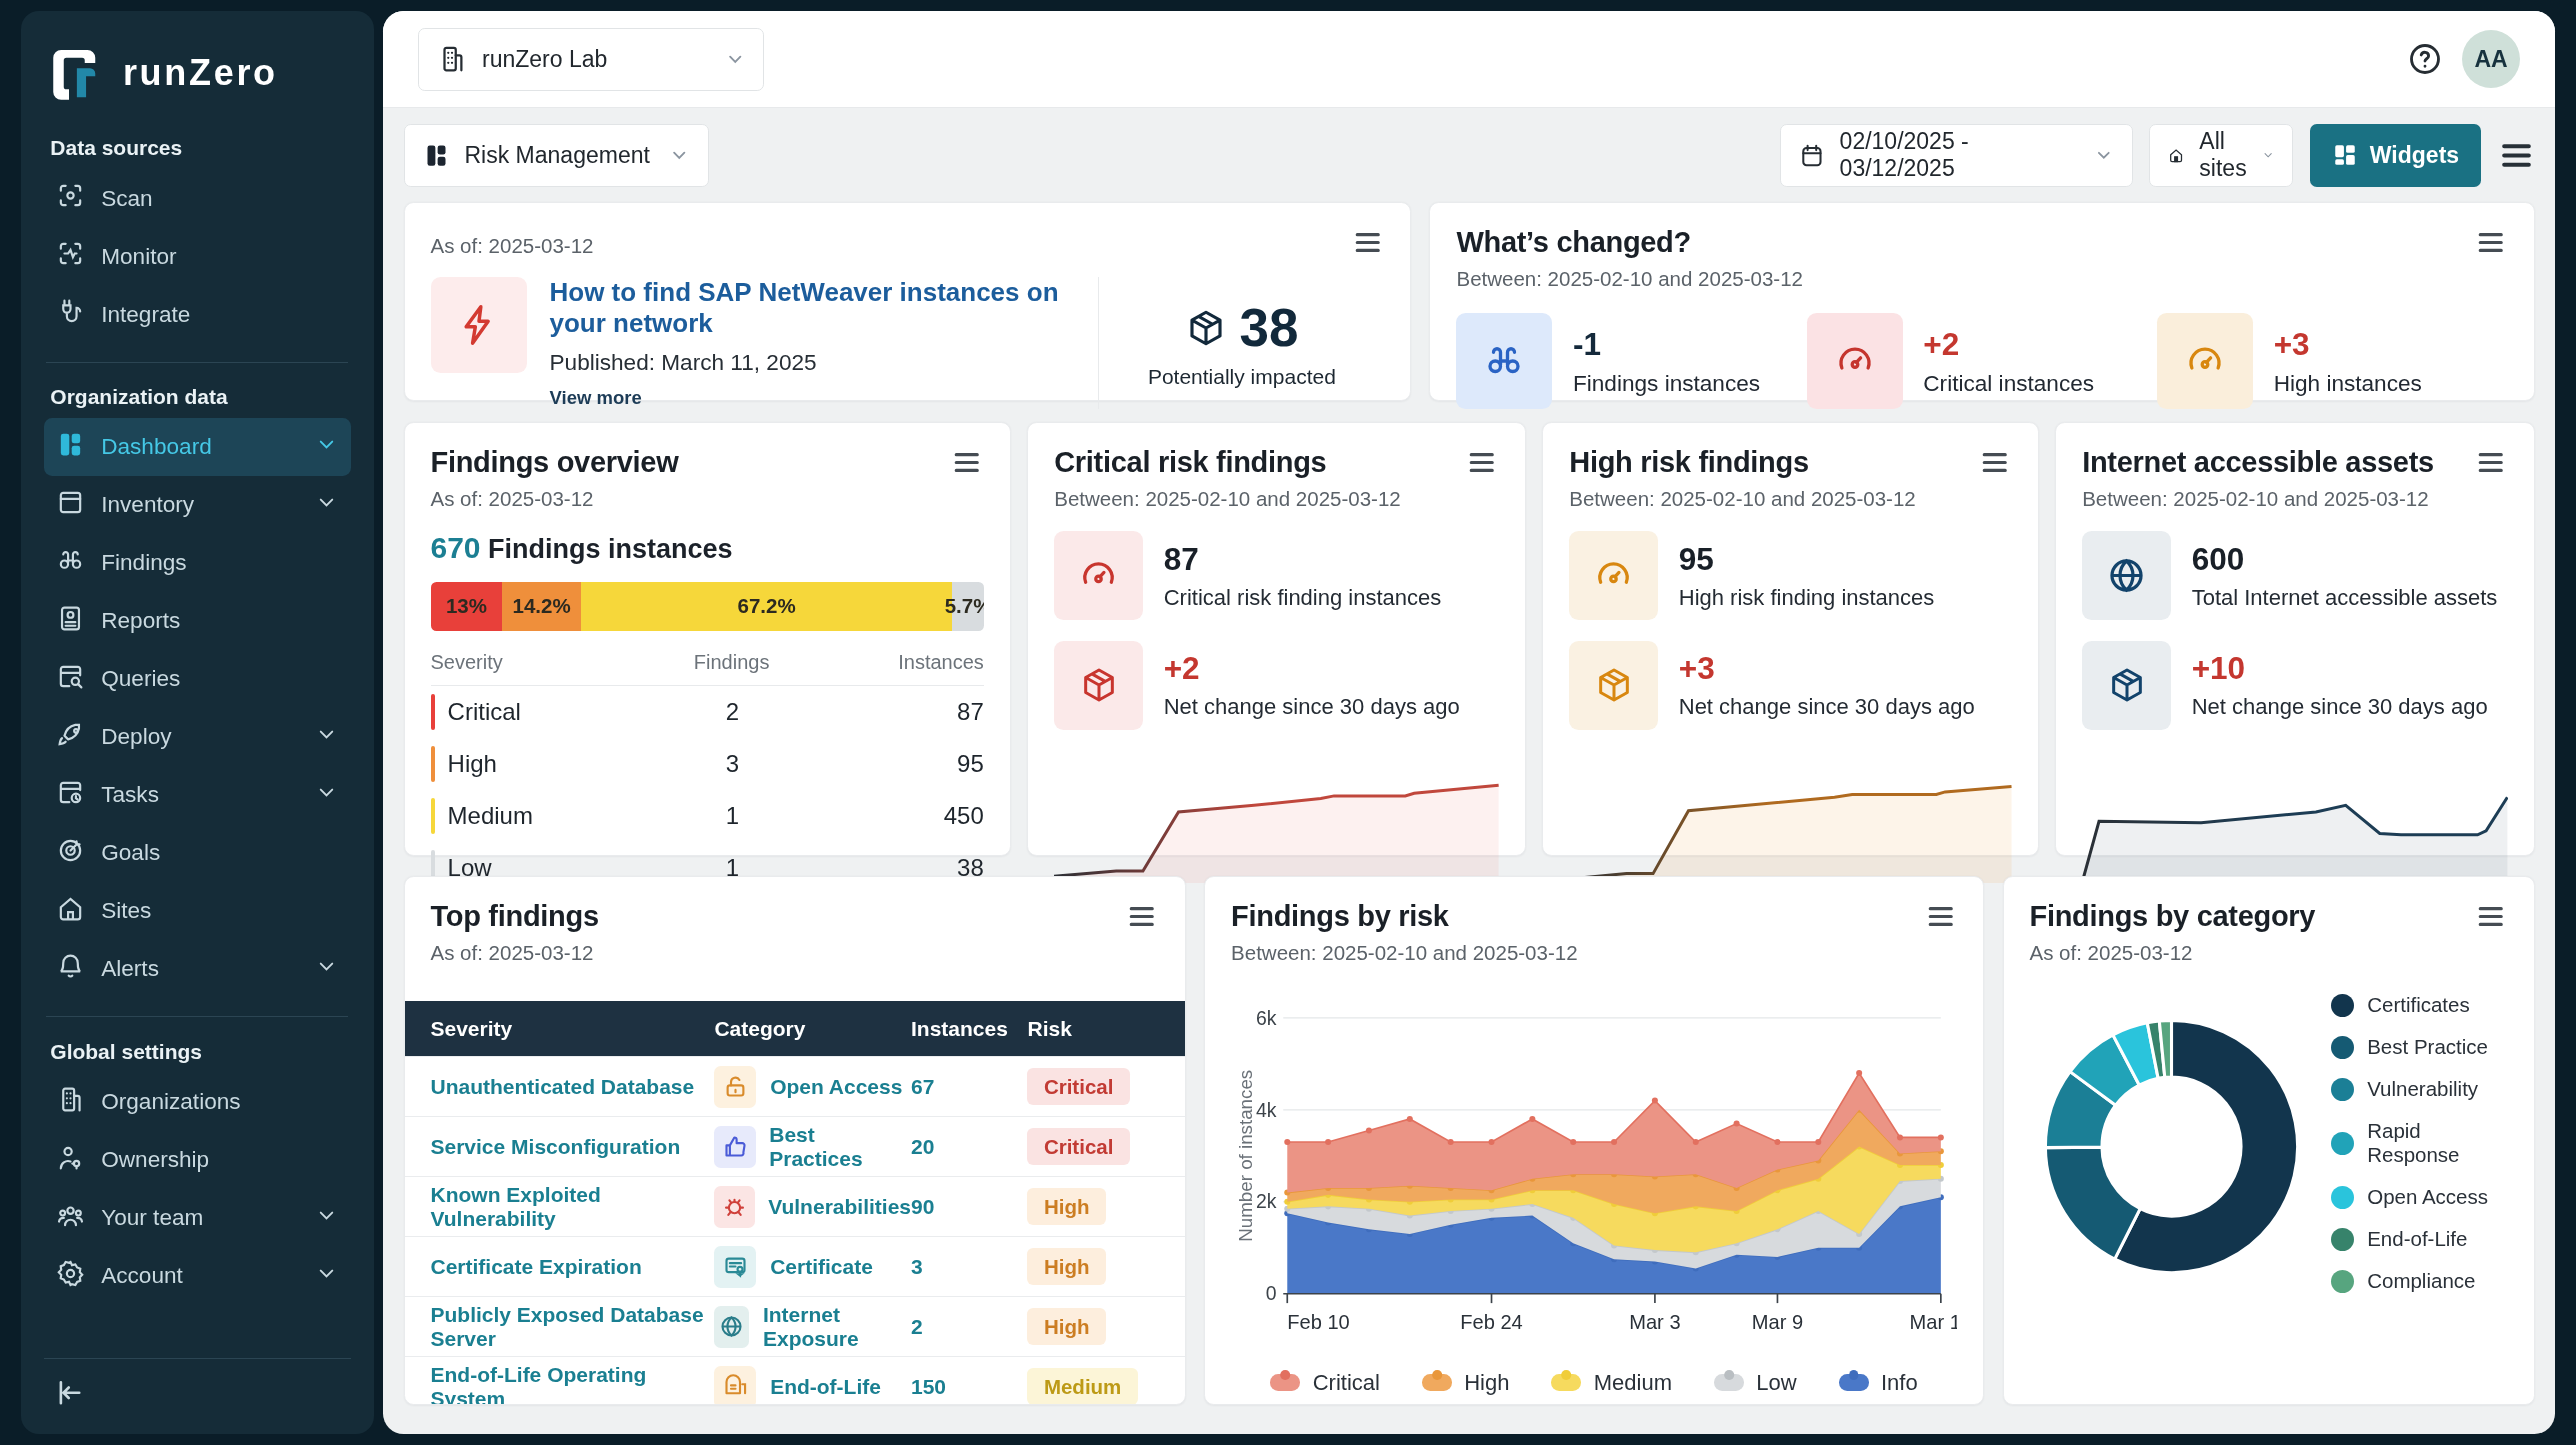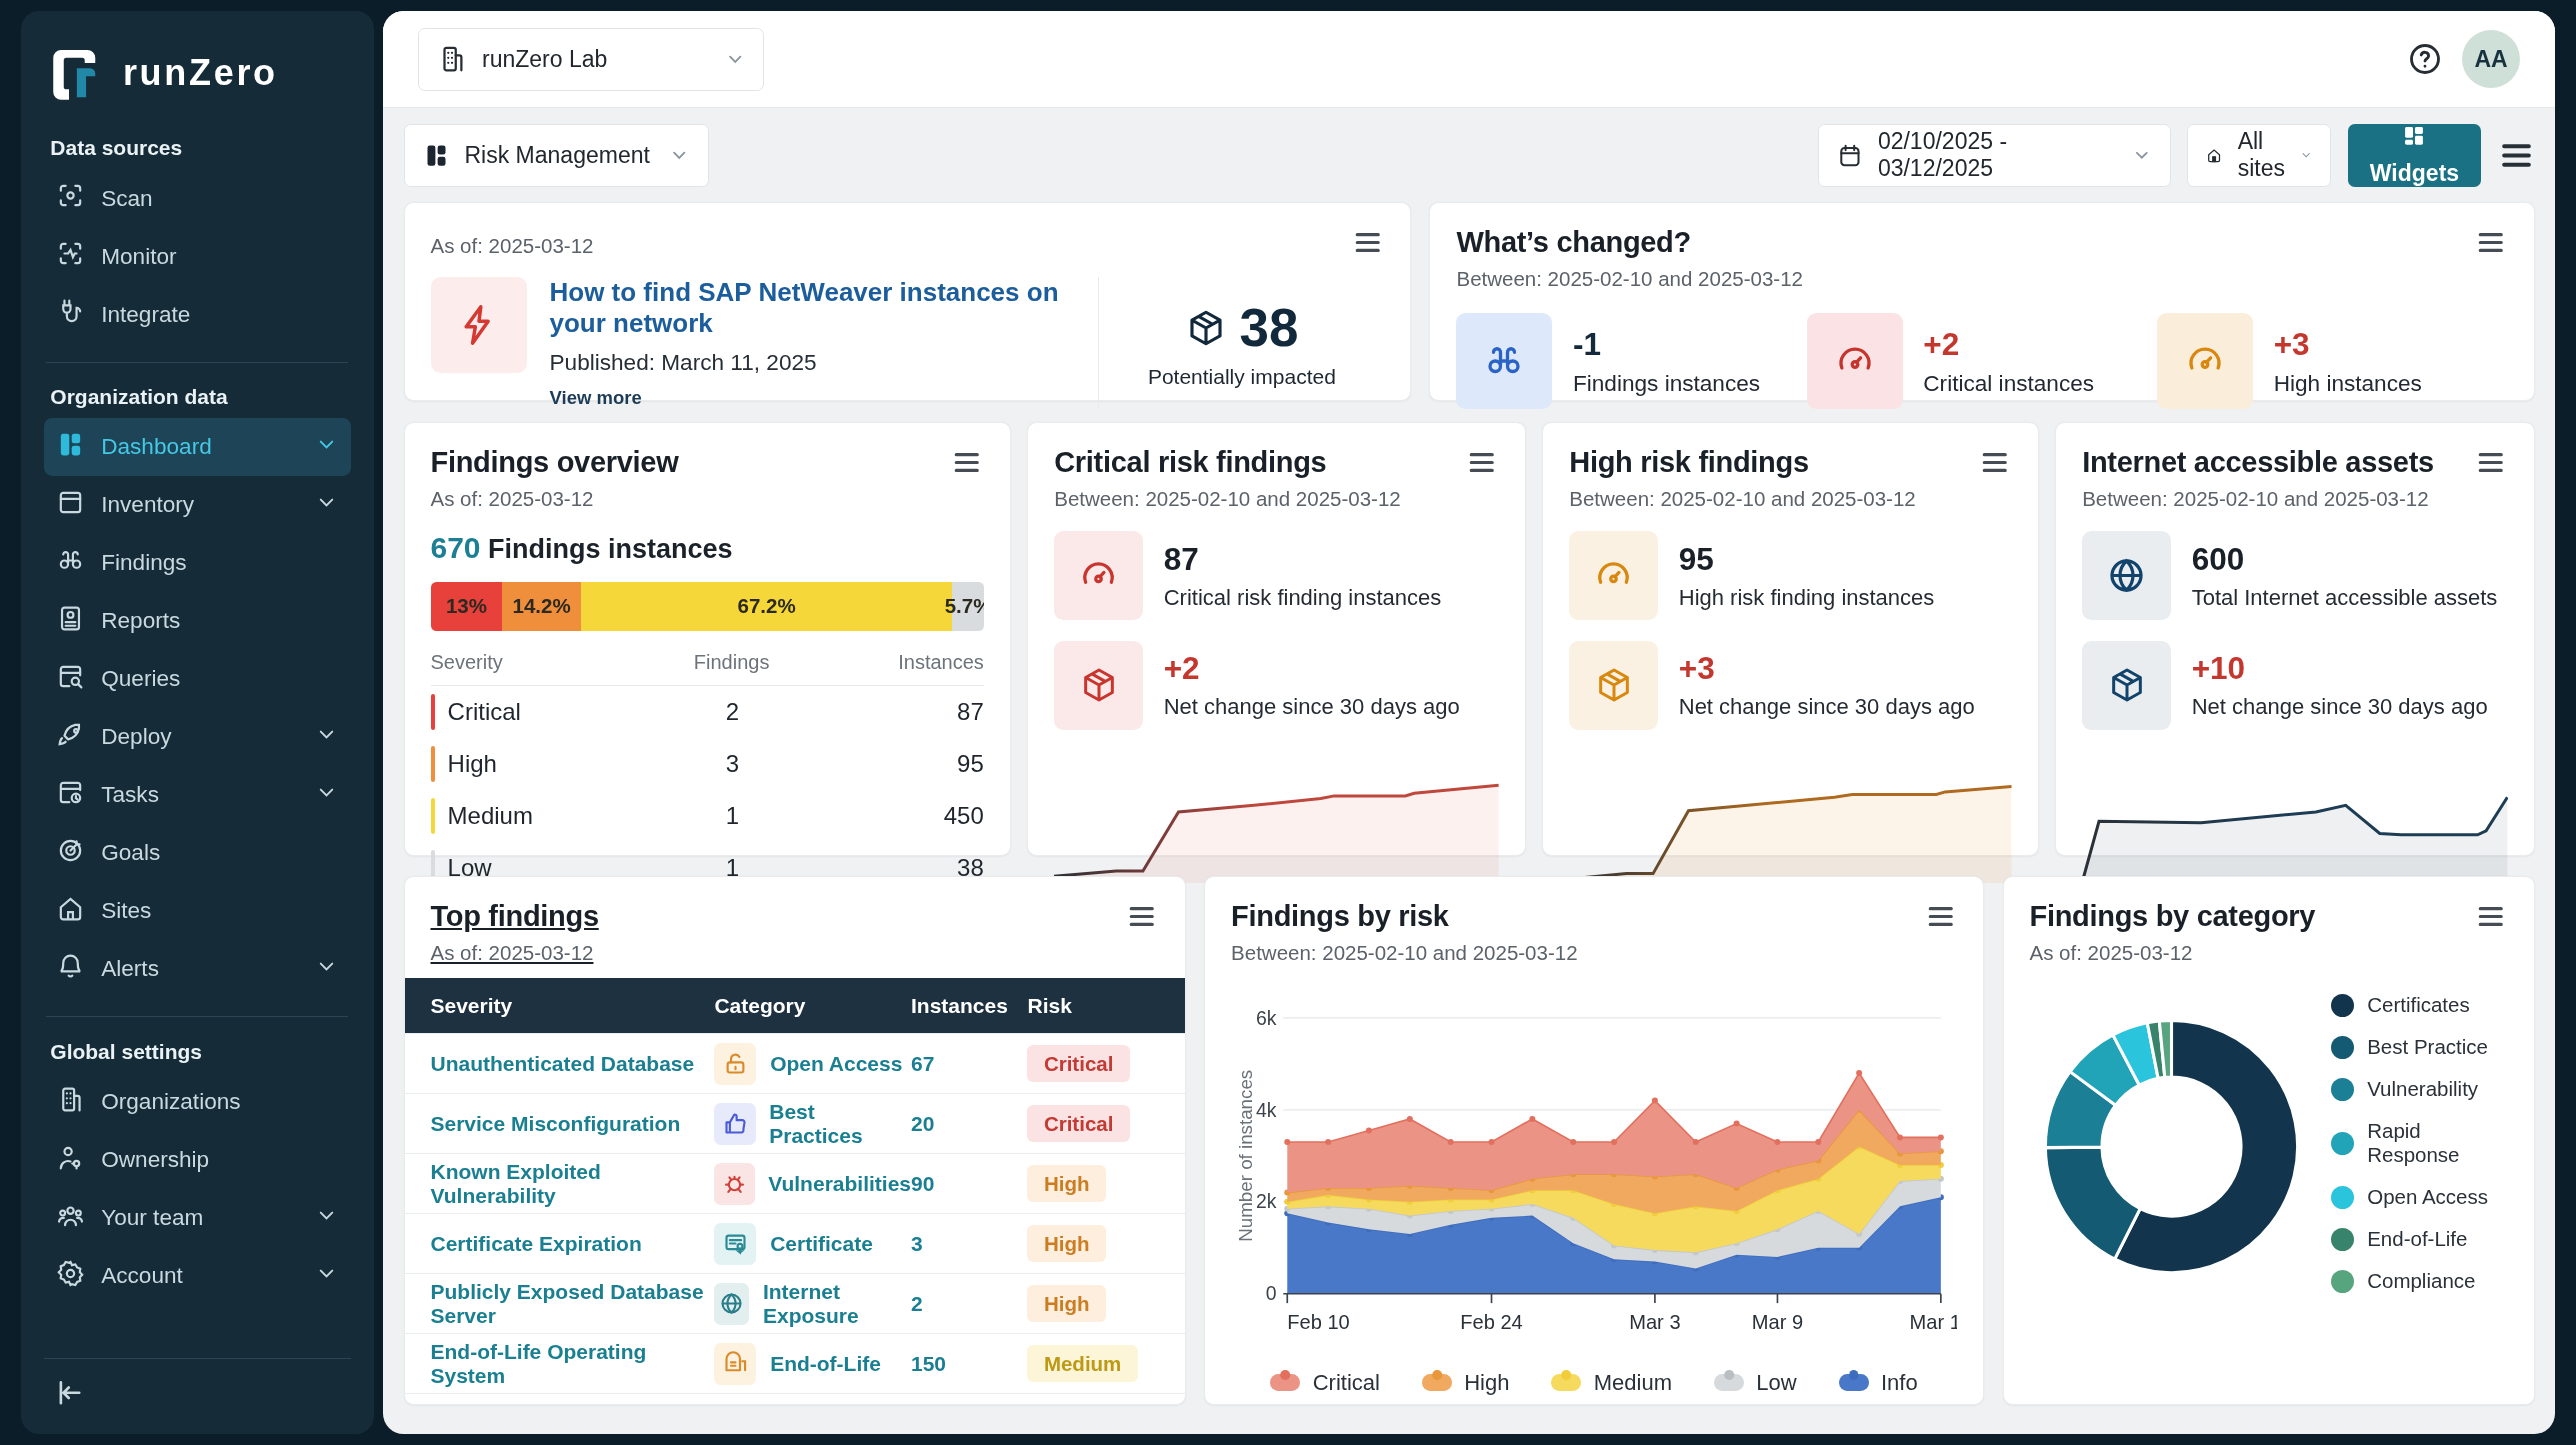--- a/index.html
+++ b/index.html
@@ -30,21 +30,21 @@
     font-size: 23px; color: #21272d; cursor: pointer; }
   .org-select { width: 346px; }
   .topbar-right { margin-left: auto; display: flex; align-items: center; gap: 19px; }
   .avatar { width: 58px; height: 58px; border-radius: 50%; background: #cfe0d9; color: #17323e;
     font-size: 23px; font-weight: 700; display: flex; align-items: center; justify-content: center; }
 
   .toolbar { height: 94px; display: flex; align-items: center; padding: 0 20.5px; }
   .risk-select { width: 305px; }
   .toolbar-right { margin-left: auto; display: flex; align-items: center; gap: 16.4px; }
   .widgets-btn { display: flex; align-items: center; gap: 12.3px; background: #1a7183; color: #fff;
-    font-size: 23px; font-weight: 600; border: none; border-radius: 6.8px; height: 63px; padding: 0 22px; cursor: pointer; flex-direction: column; }
+    font-size: 23px; font-weight: 600; border: none; border-radius: 6.8px; height: 63px; padding: 0 22px; cursor: pointer; }
   .burger { cursor: pointer; }
 
   .content { padding: 0 20.5px 18px; display: flex; flex-direction: column; gap: 20.5px; }
   .row1 { display: grid; grid-template-columns: 47.3% 1fr; gap: 18px; }
   .row2 { display: grid; grid-template-columns: 28.5% 23.4% 23.3% 1fr; gap: 16.4px; }
   .row3 { display: grid; grid-template-columns: 36.7% 36.6% 1fr; gap: 18.5px; }
 
   .card { background: #fff; border: 0.7px solid #e9ebed; border-radius: 9.6px; padding: 23px 26px;
     position: relative; box-shadow: 0 0.7px 2.1px rgba(16,24,32,.05); }
   .card-title { font-size: 29px; font-weight: 700; color: #1a2027; letter-spacing: -0.3px; }
@@ -93,21 +93,21 @@
   .stat-row { display: flex; align-items: center; gap: 20.5px; margin-top: 20.5px; }
   .stat-tile { width: 89px; height: 89px; }
   .stat-val { font-size: 31.5px; font-weight: 700; color: #192028; }
   .stat-val.red { color: #c4372f; }
   .stat-lab { font-size: 22px; color: #242b33; margin-top: 6.8px; }
   .spark { margin-top: 19px; width: 100%; height: 134px; }
   .spark svg { width: 100%; height: 100%; }
 
   
   .tf-card { padding: 0; overflow: hidden; }
-  .tf-head { padding: 23px 26px 13px; position: relative; text-decoration: underline; }
+  .tf-head { padding: 23px 26px 36px; position: relative; }
   .tf-grid { display: grid; grid-template-columns: 39% 27% 16% 18%; align-items: center; padding: 0 26px; }
   .tf-header { background: #1e3141; color: #fff; font-size: 21px; font-weight: 600; height: 55px; }
   .tf-row { height: 60px; border-top: 1.4px solid #eaecee; font-size: 21px; }
   .tf-link { color: #1a7f91; font-weight: 600; cursor: pointer; }
   .tf-cat { display: flex; align-items: center; gap: 13.7px; color: #1a7f91; font-weight: 600; }
   .chip { width: 42px; height: 42px; border-radius: 6.8px; display: flex; align-items: center; justify-content: center; }
   .badge { display: inline-block; padding: 6.8px 16.4px; border-radius: 6.2px; font-size: 20.5px; font-weight: 700; }
   .badge-critical { background: #fae3e2; color: #c23b34; }
   .badge-high { background: #fdeedd; color: #cc7d22; }
   .badge-medium { background: #fcf5d7; color: #bd9a16; }

